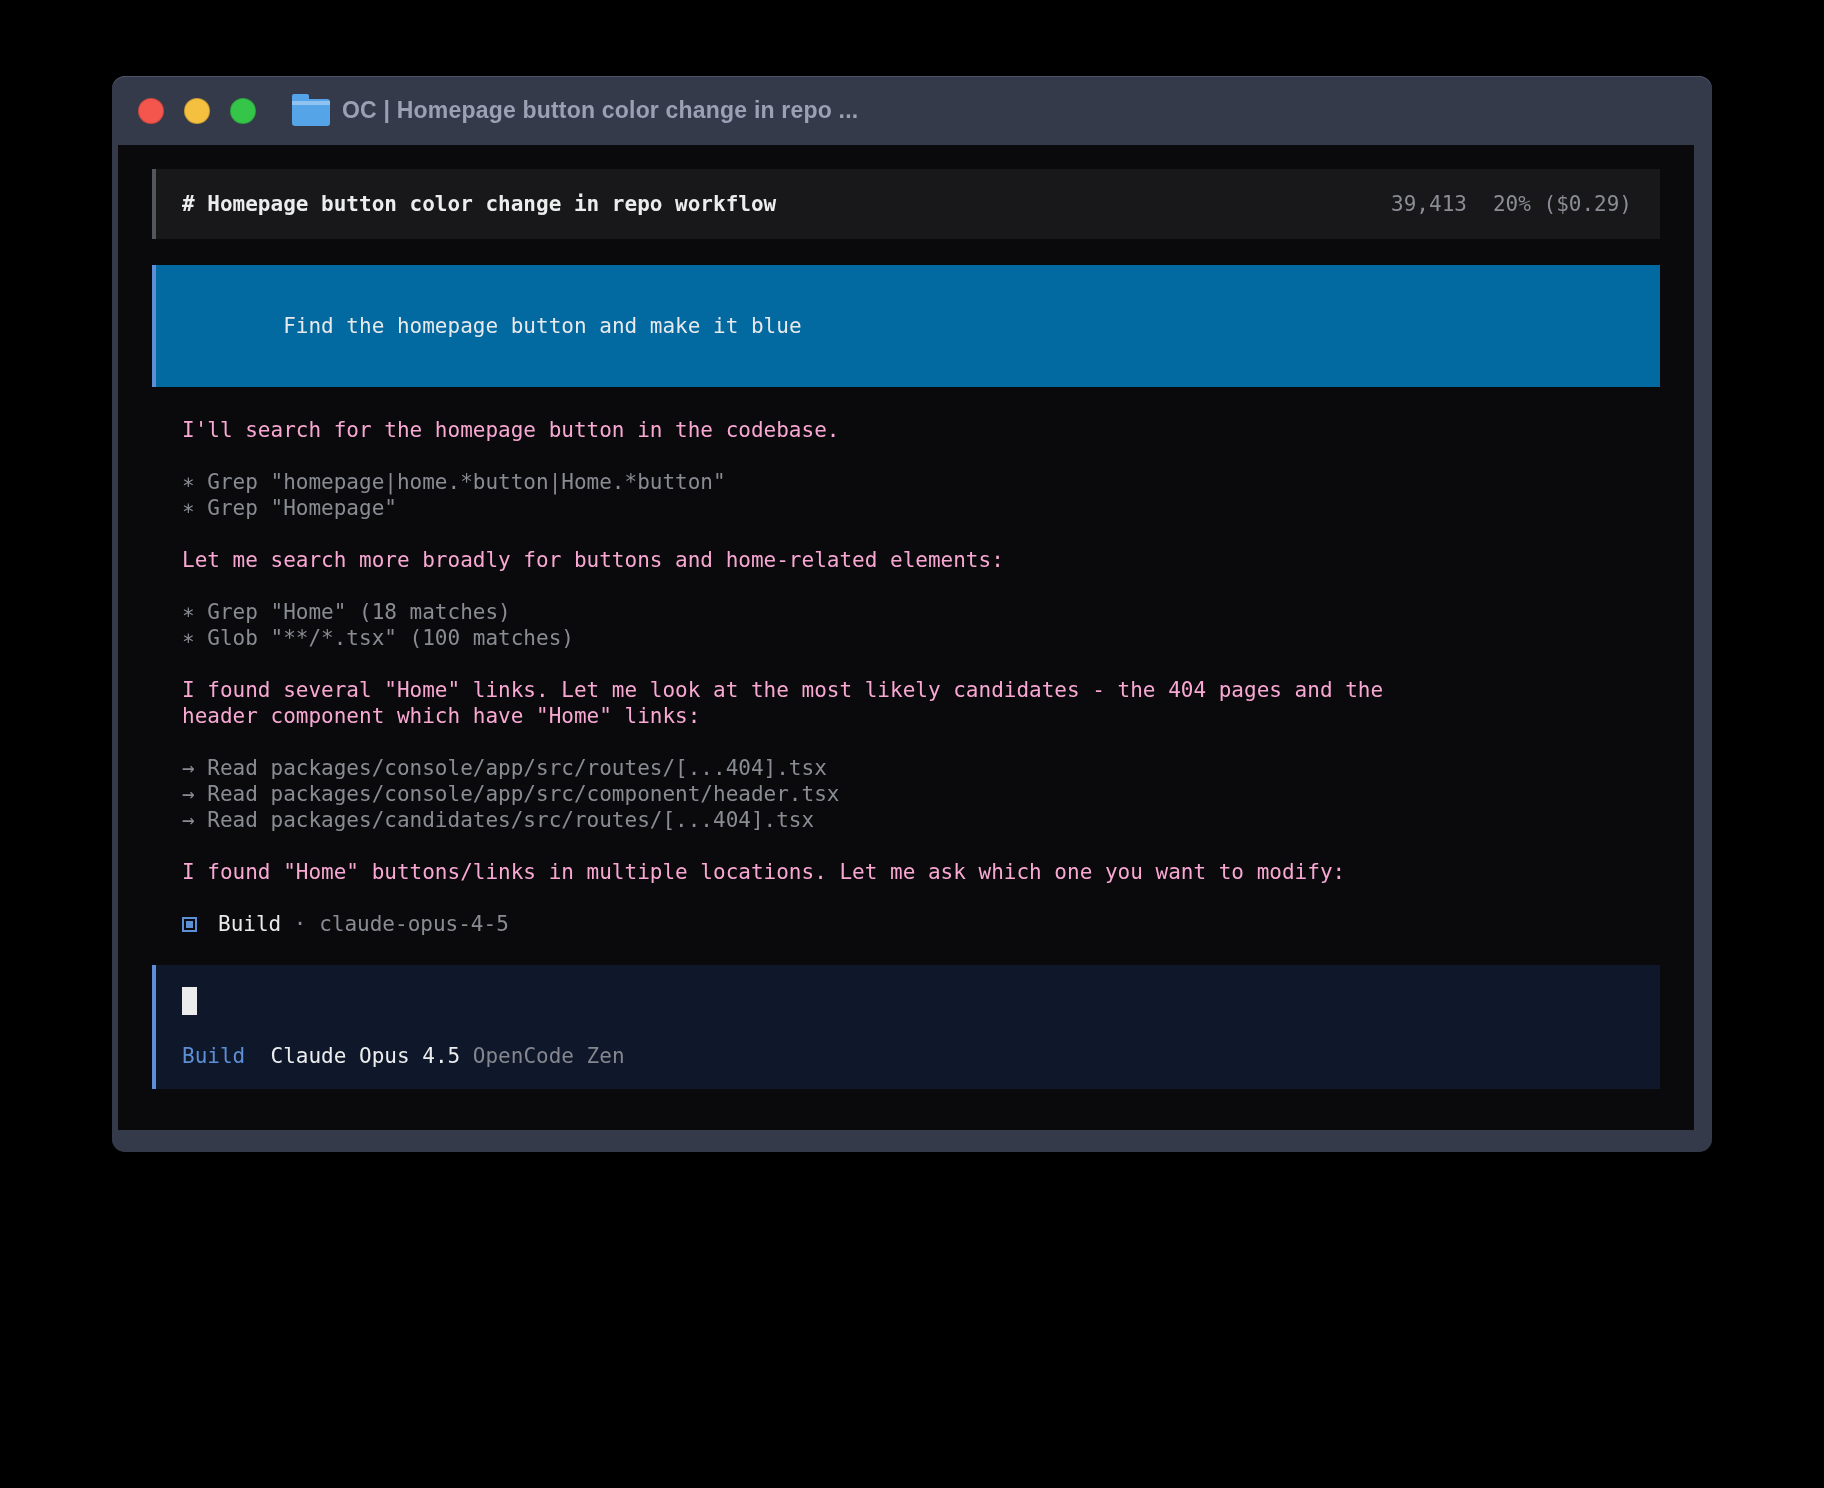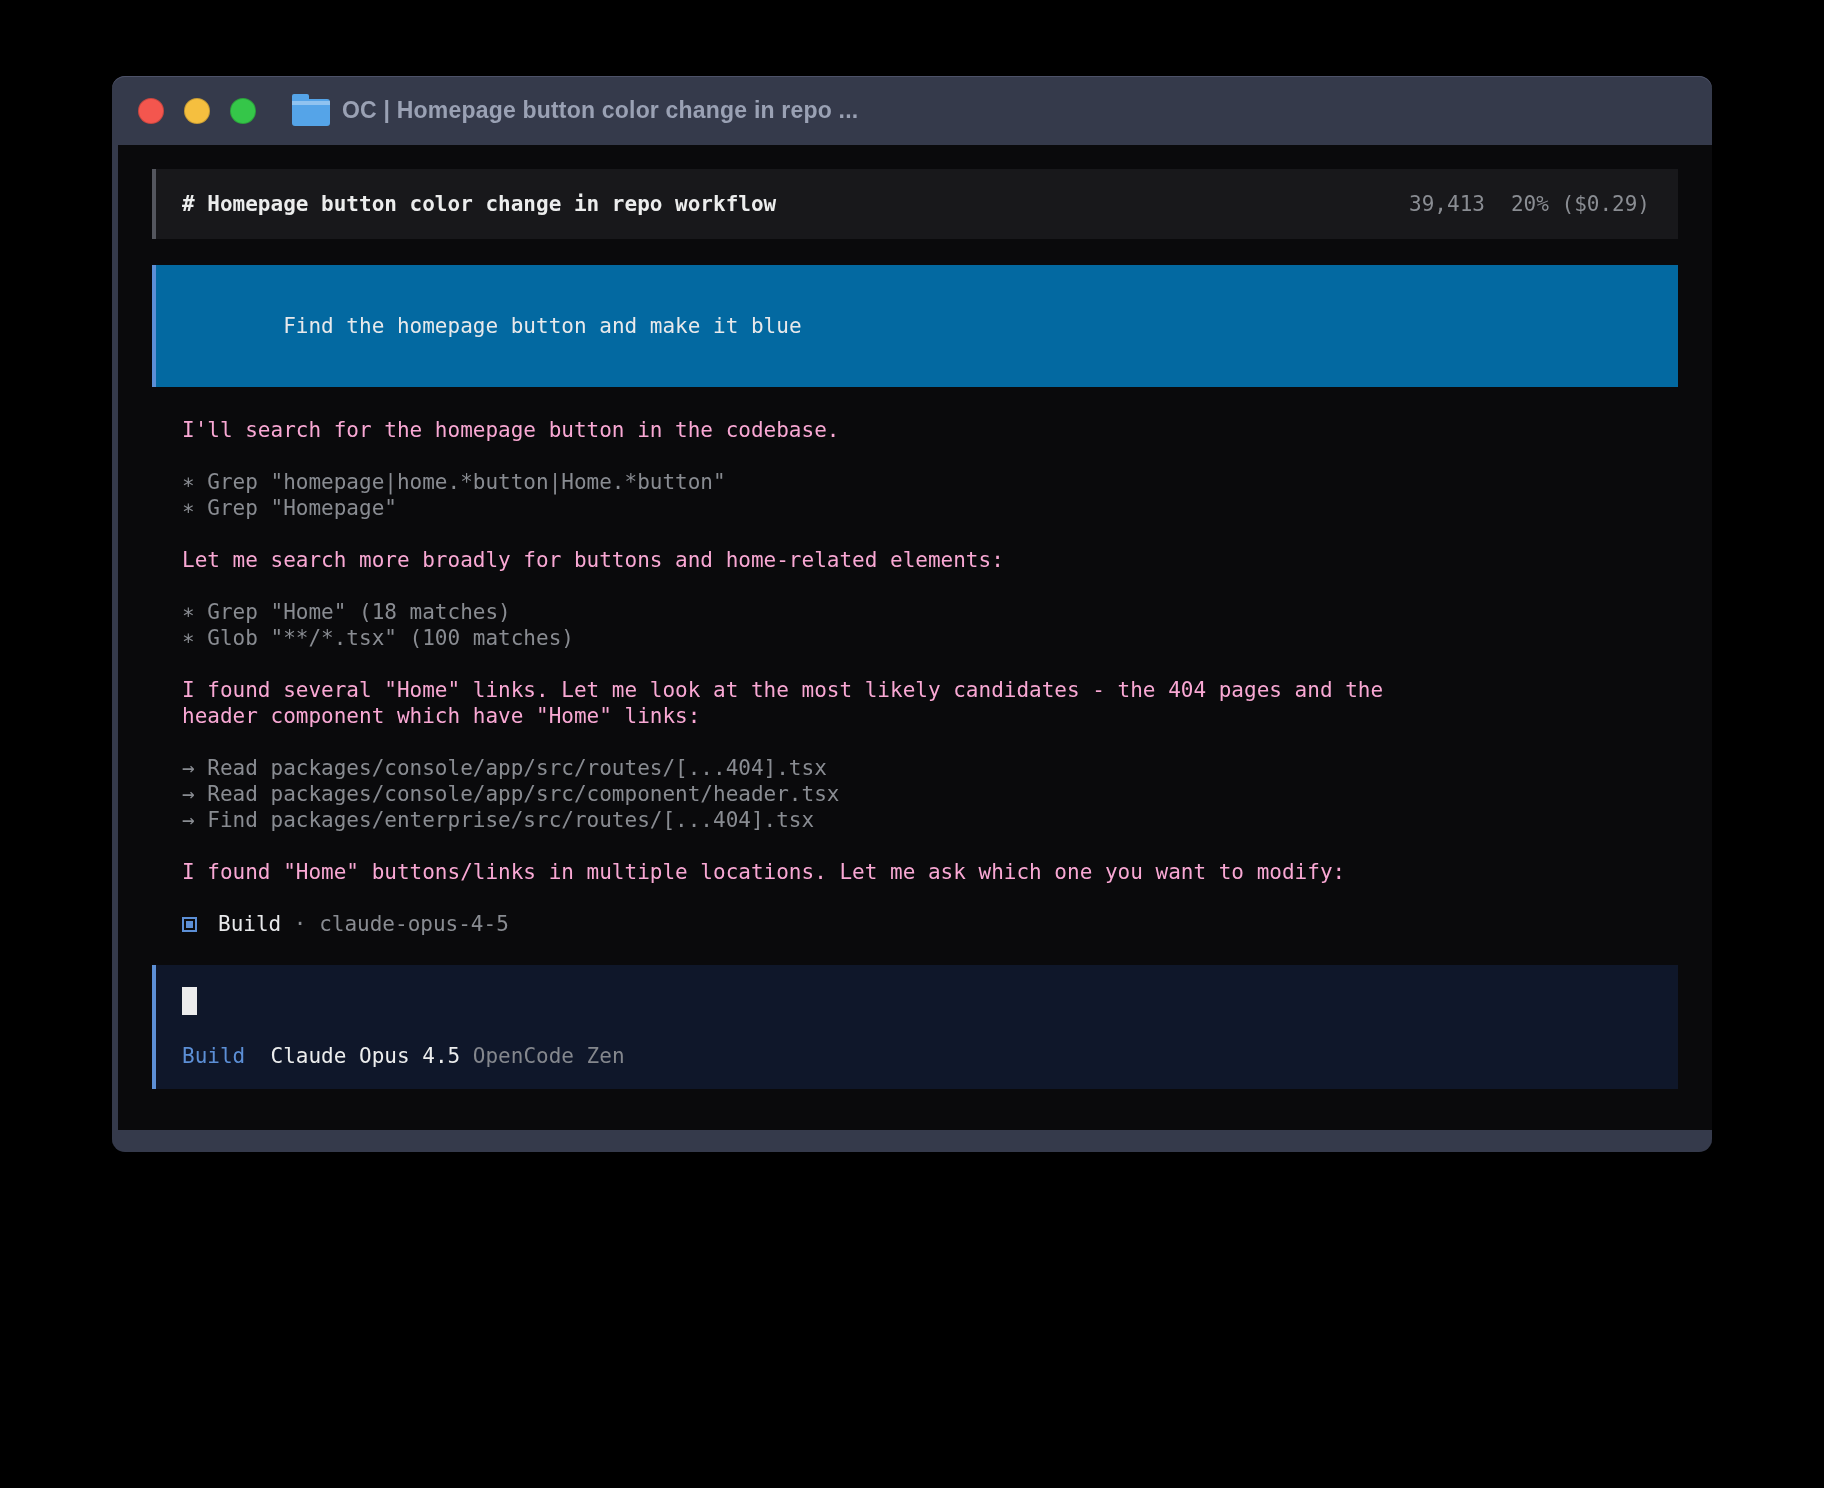--- a/index.html
+++ b/index.html
@@ -20,21 +20,21 @@
   .t-red    { background:#f4564e; }
   .t-yellow { background:#f5bf3f; }
   .t-green  { background:#35c649; }
 
   .folder { position:relative; width:38px; height:27px; background:#55a4e8; border-radius:3px; margin:3px 12px 0 16px; }
   .folder::before { content:""; position:absolute; left:0; top:-5px; width:17px; height:8px; background:#55a4e8; border-radius:2px 2px 0 0; }
   .folder::after  { content:""; position:absolute; left:0; top:2px; width:38px; height:4px; background:rgba(255,255,255,0.35); }
 
   .win-title { font-family:"Liberation Sans", sans-serif; font-weight:bold; font-size:23px; color:#9aa1b4; letter-spacing:0.2px; }
 
-  .body { flex:1 1 auto; margin:0 0 22px 6px; background:#0a0a0c; overflow:hidden; }
+  .body { flex:1 1 auto; margin:0 18px 22px 6px; background:#0a0a0c; overflow:hidden; }
   .content {
     height:100%; padding:0 34px;
     font-size:21px; line-height:26px; color:#e8e9eb;
     display:flex; flex-direction:column;
   }
 
   .card { background:#18181b; }
   .header-card {
     margin-top:24px; border-left:4px solid #54565e;
     padding:22px 28px 22px 26px;
@@ -97,21 +97,21 @@
       <div class="card user-card">
         <span>Find the homepage button and make it blue</span>
       </div>
 
       <div class="chat">
         <p class="assistant-text">I'll search for the homepage button in the codebase.</p>
         <p class="tool-lines"><span>∗ Grep "homepage|home.*button|Home.*button"</span><br><span>∗ Grep "Homepage"</span></p>
         <p class="assistant-text">Let me search more broadly for buttons and home-related elements:</p>
         <p class="tool-lines"><span>∗ Grep "Home" (18 matches)</span><br><span>∗ Glob "**/*.tsx" (100 matches)</span></p>
         <p class="assistant-text">I found several "Home" links. Let me look at the most likely candidates - the 404 pages and the header component which have "Home" links:</p>
-        <p class="tool-lines"><span>→ Read packages/console/app/src/routes/[...404].tsx</span><br><span>→ Read packages/console/app/src/component/header.tsx</span><br><span>→ Find packages/enterprise/src/routes/[...404].tsx</span></p>
+        <p class="tool-lines"><span>→ Read packages/console/app/src/routes/[...404].tsx</span><br><span>→ Read packages/console/app/src/component/header.tsx</span><br><span>→ Read packages/candidates/src/routes/[...404].tsx</span></p>
         <p class="assistant-text">I found "Home" buttons/links in multiple locations. Let me ask which one you want to modify:</p>
 
         <div class="agent-row">
           <span class="agent-icon">
               <i></i>
             </span>
           <span class="agent-name">Build</span>
           <span class="agent-dim"> · </span>
           <span class="agent-dim">claude-opus-4-5</span>
         </div>

